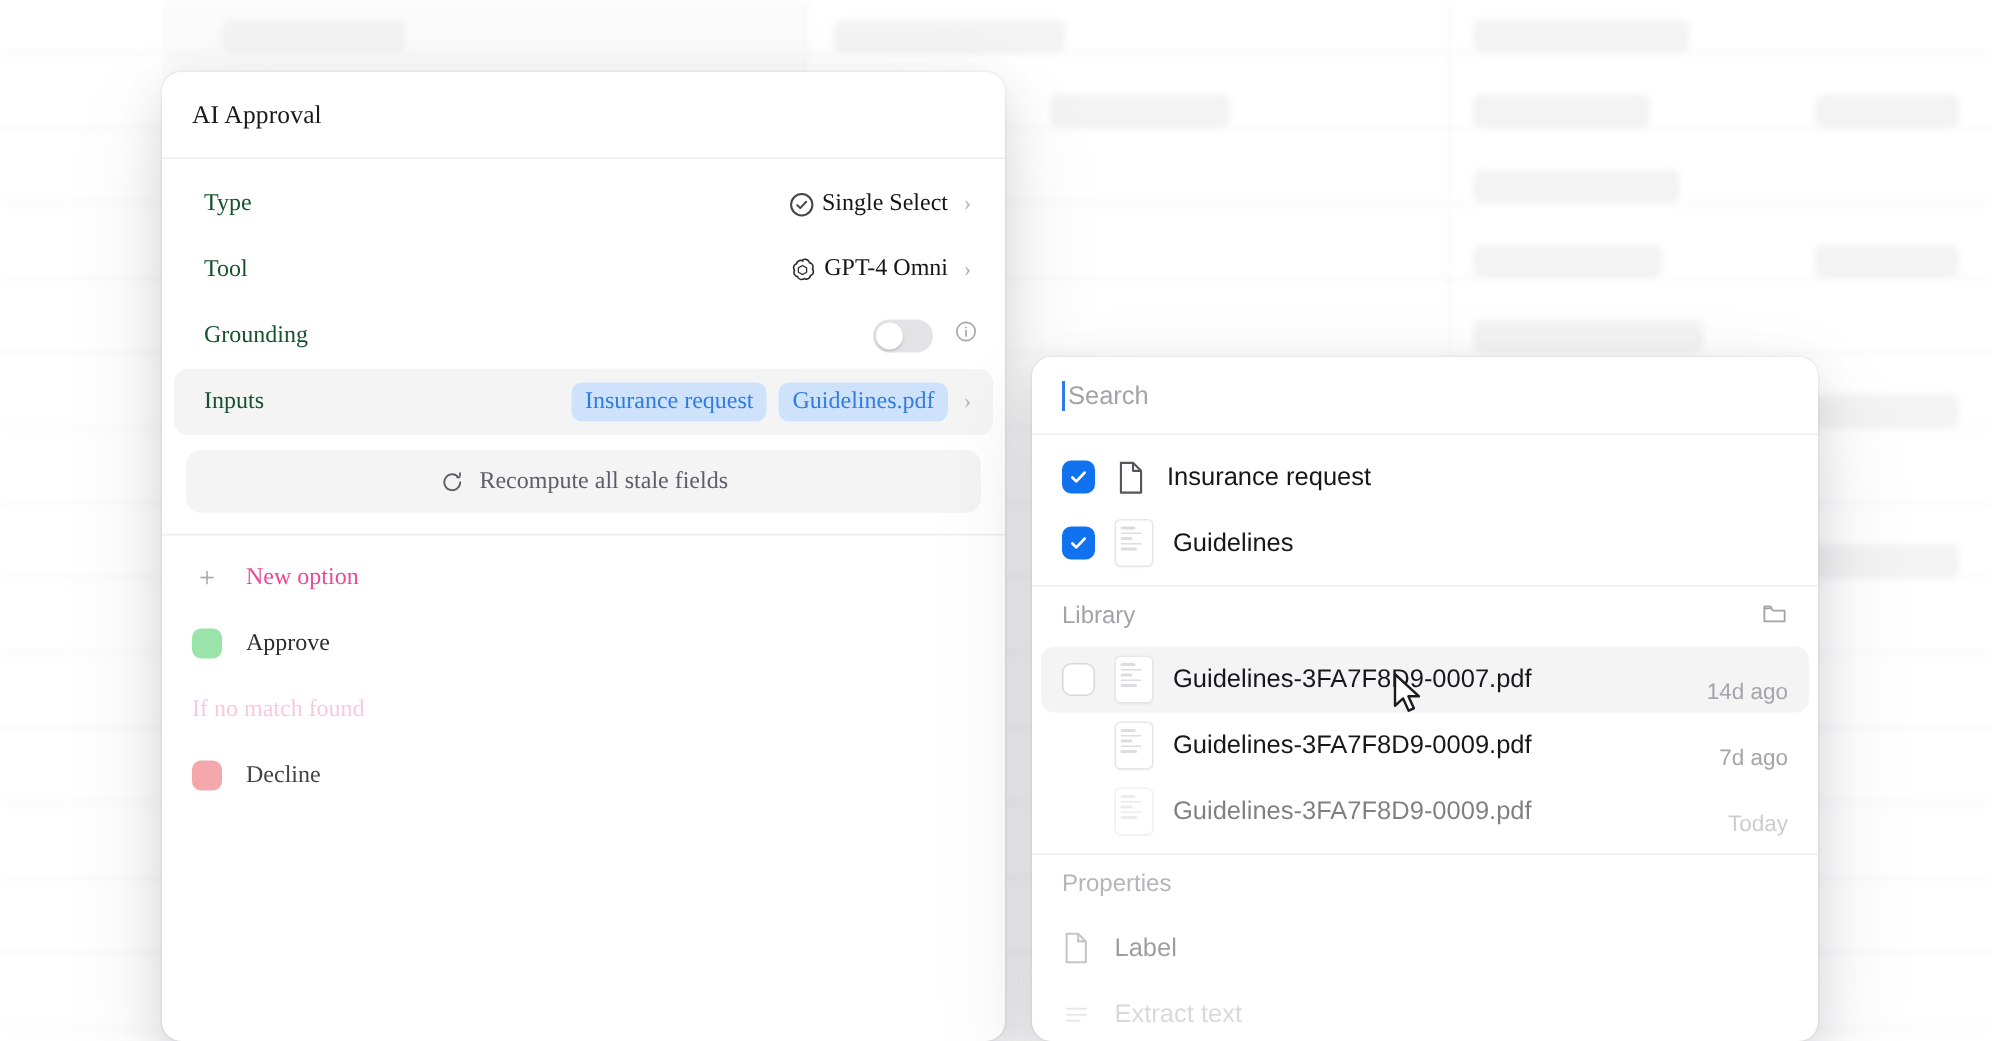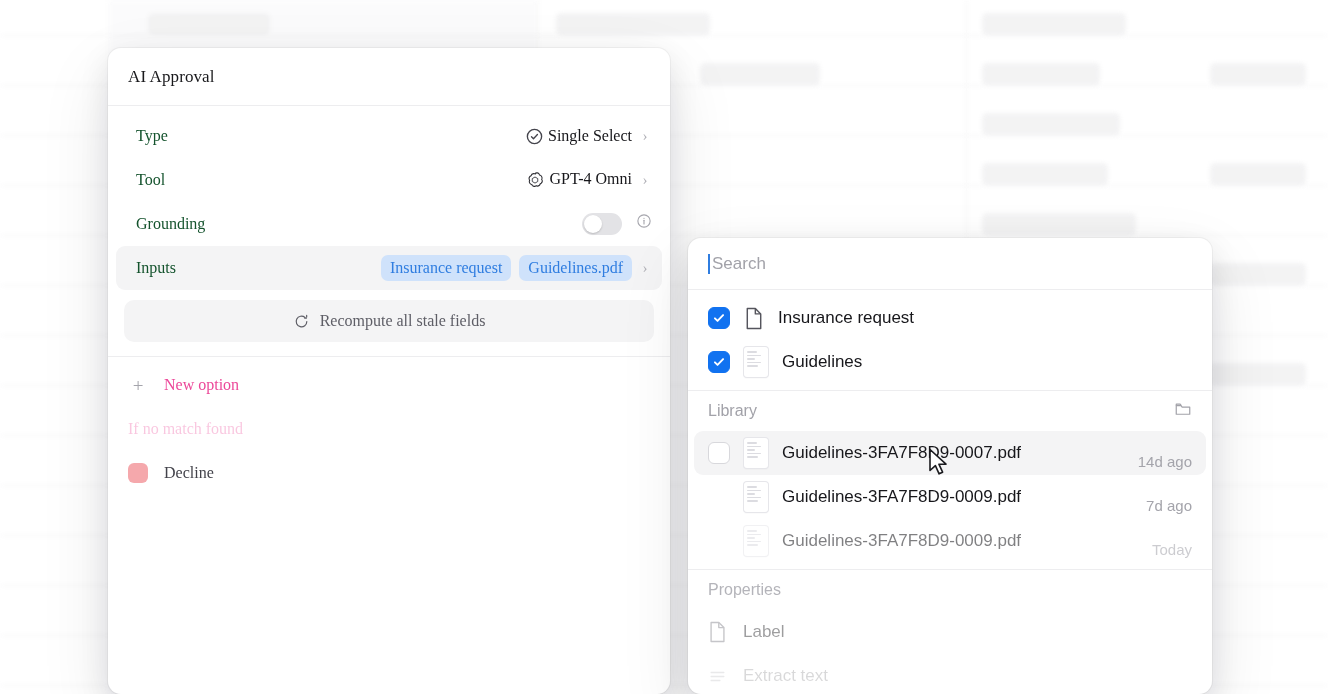--- a/index.html
+++ b/index.html
@@ -299,20 +299,24 @@
         <span>Recompute all stale fields</span>
       </div>
 
       <div class="fp-divider"></div>
 
       <div class="opt-row first">
         <span class="plus">+</span>
         <span class="opt-label-muted">New option</span>
       </div>
 
+      <div class="opt-row">
+        <span class="swatch" style="background:#9ae3ab;"></span>
+        <span class="opt-label dark">Approve</span>
+      </div>
 
       <div class="opt-row fade-row">
         <span class="opt-label-muted">If no match found</span>
       </div>
 
       <div class="opt-row">
         <span class="swatch" style="background:#f5a8ac;"></span>
         <span class="opt-label">Decline</span>
       </div>
 

